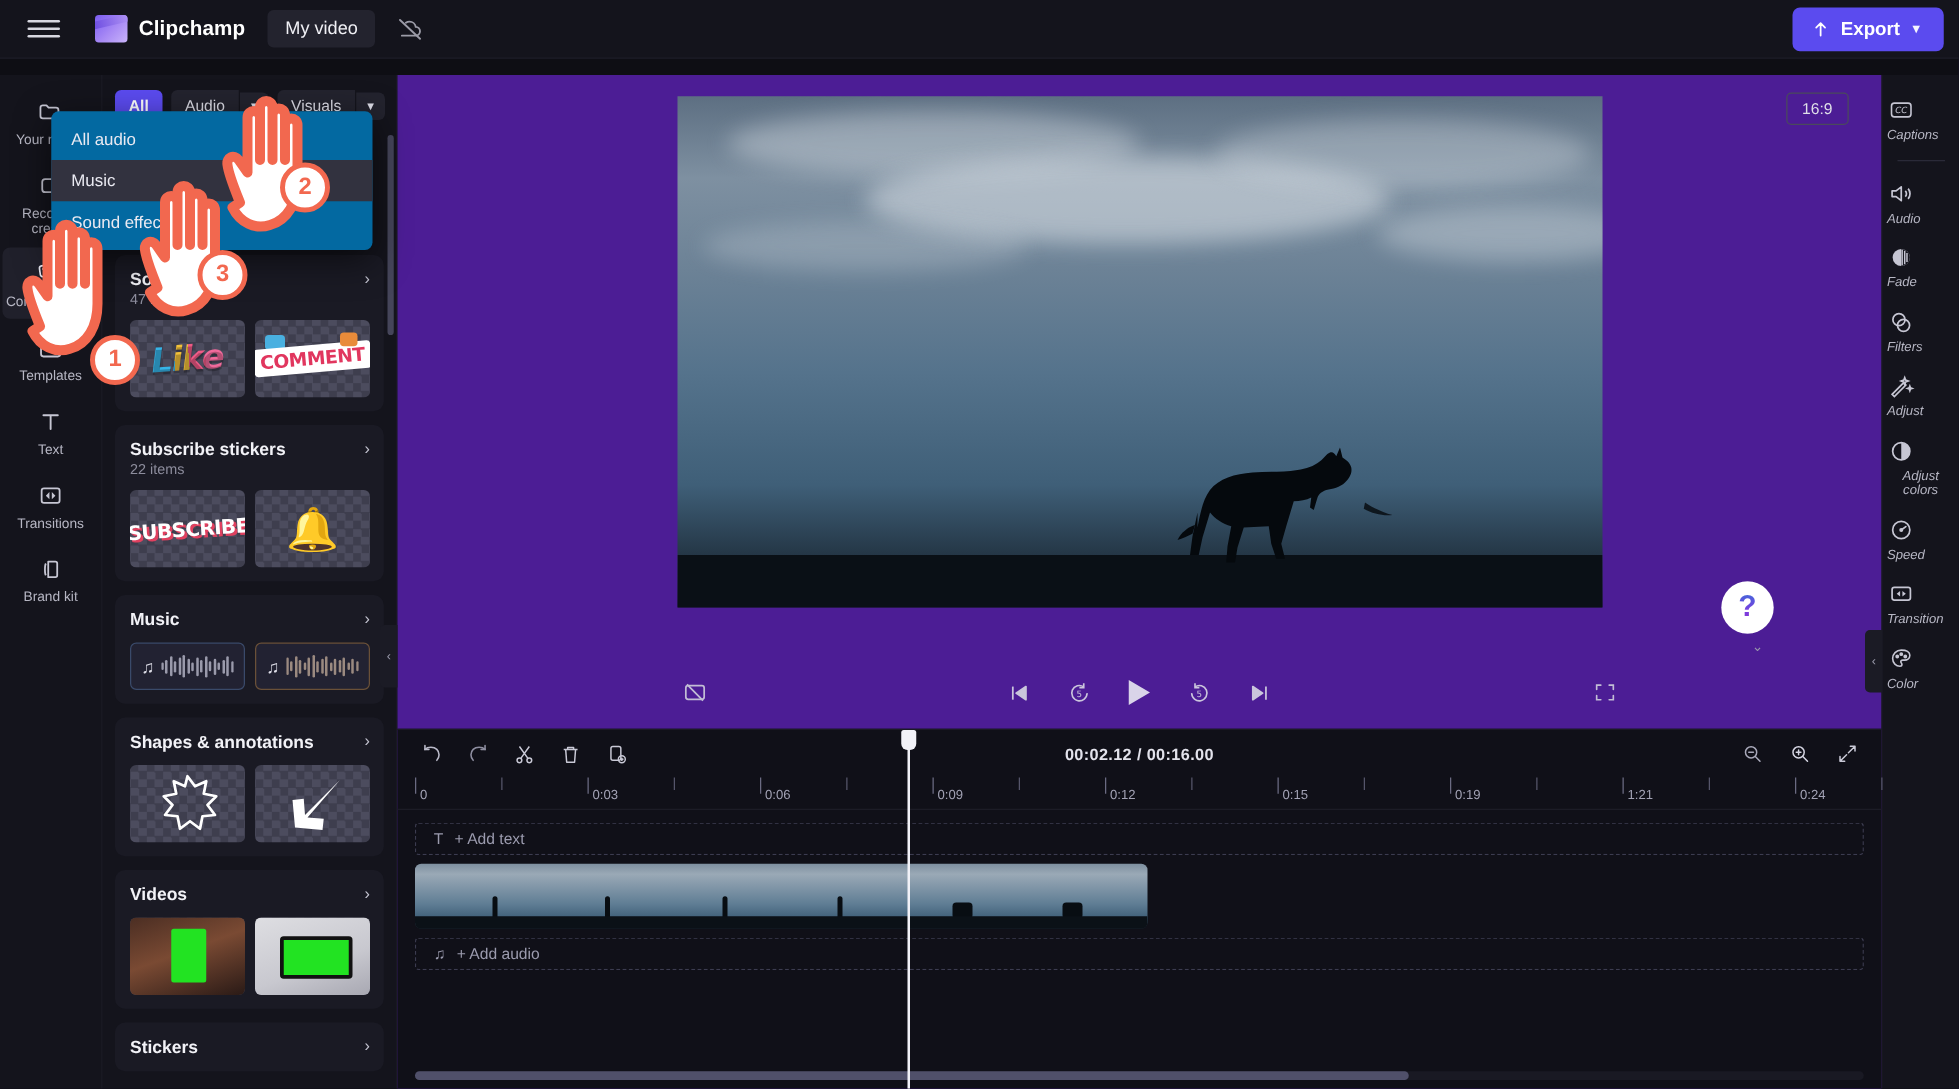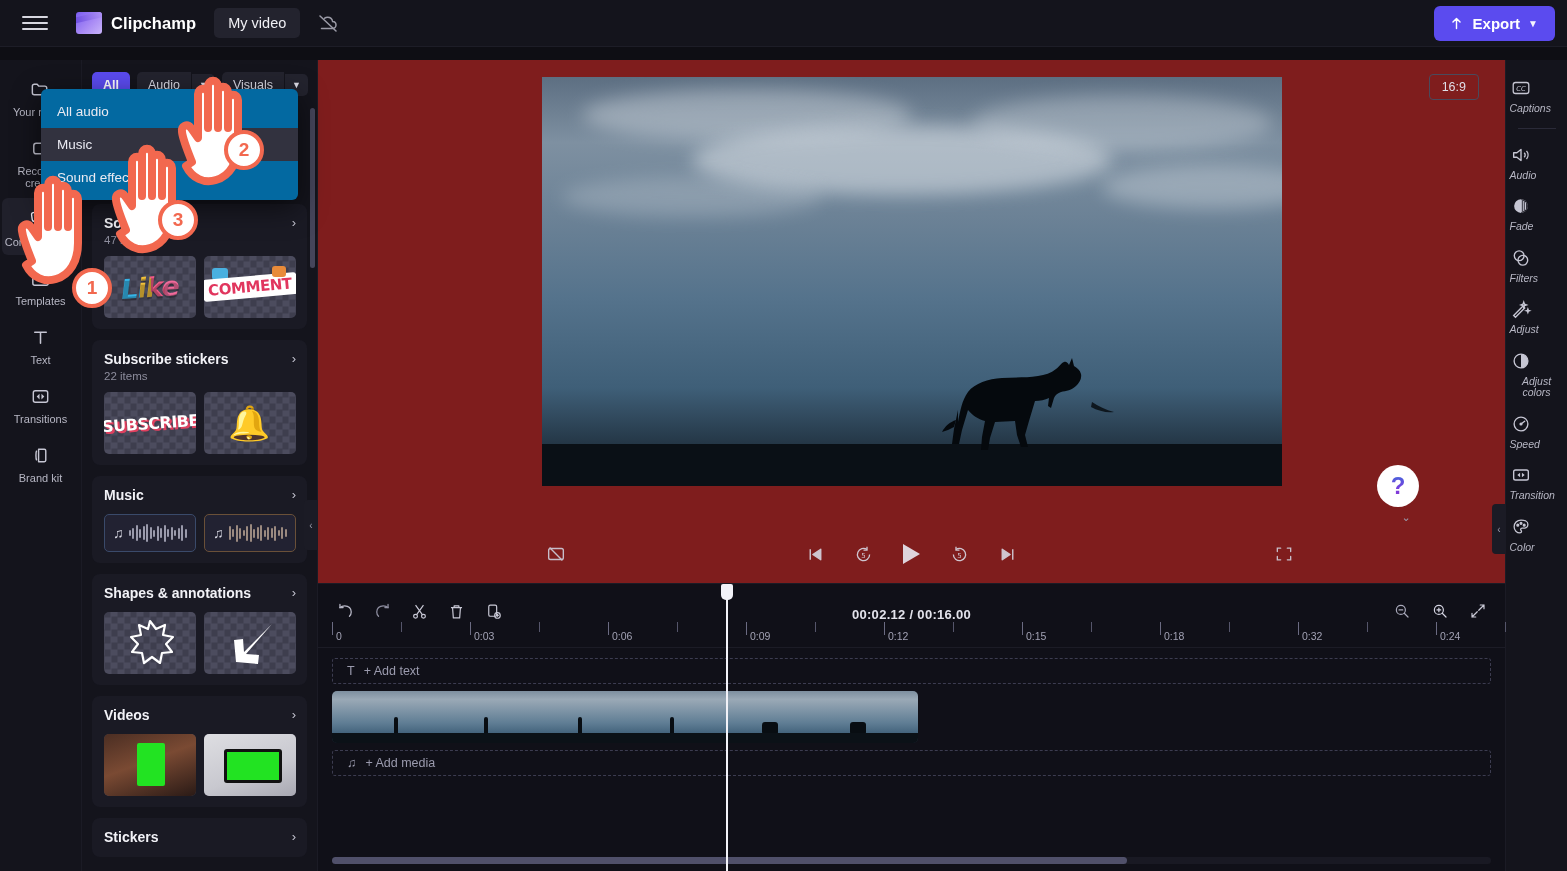--- a/index.html
+++ b/index.html
@@ -158,21 +158,21 @@
     background:#1b1b25; border-radius:4px 0 0 4px;
     display:flex; align-items:center; justify-content:center;
     font-size:10px; color:#9a9aab; cursor:pointer; z-index:5;
   }
   .panel-scrollbar {
     position:absolute; right:2px; top:0px; width:5px; height:160px;
     background:#45455a; border-radius:3px; cursor:pointer;
   }
 
   
-  .center { flex:1; display:flex; flex-direction:column; min-width:0; background:#7f1d1d; position:relative; }
+  .center { flex:1; display:flex; flex-direction:column; min-width:0; background:#4c1d95; position:relative; }
   .stage { flex:1; position:relative; display:flex; align-items:center; justify-content:center; min-height:0; }
   .ratio-badge {
     position:absolute; right:26px; top:14px; font-size:12.5px; color:#dfdfe8;
     border:1px solid #4a4a5c; border-radius:4px; padding: 5px 12px; cursor:pointer;
   }
   .preview {
     width: 740px; height: 409px; position:relative; overflow:hidden;
     background: linear-gradient(#5d6f82 0%, #7e90a1 16%, #6c8296 34%, #55738c 54%, #3f5f78 76%, #18242f 96%, #0d1318 100%);
     margin-top: -22px;
   }
@@ -210,21 +210,21 @@
     font-size:11px; color:#9a9aab; cursor:pointer;
   }
   .rail-collapse {
     position:absolute; right:-1px; top:444px; width:14px; height:50px;
     background:#1b1b25; border-radius:4px 0 0 4px; display:flex; align-items:center;
     justify-content:center; font-size:10px; color:#9a9aab; cursor:pointer; z-index:8;
   }
 
   
   .timeline { height: 288px; min-height:288px; background:#101018; display:flex; flex-direction:column; border-top:1px solid #1b1b25; position:relative; }
-  .tl-toolbar { height: 38px; display:flex; align-items:flex-end; padding: 0 16px; position:relative;text-decoration:underline; }
+  .tl-toolbar { height: 38px; display:flex; align-items:center; padding: 0 16px; position:relative;text-decoration:underline; }
   .tl-tools { display:flex; align-items:center; gap:15px; }
   .tl-ic { width:22px; height:22px; display:flex; align-items:center; justify-content:center; cursor:pointer; color:#c3c3d0; }
   .tl-time {
     position:absolute; left:0; right:0; text-align:center; font-size:13px; color:#e3e3ec;
     font-weight:600; letter-spacing:.3px; pointer-events:none;
   }
   .tl-zoom { margin-left:auto; display:flex; align-items:center; gap:16px; }
   .ruler { height: 26px; position:relative; border-bottom:1px solid #1c1c26; }
   .tick { position:absolute; top:0; width:1px; height:10px; background:#55556a; }
   .tick.major { height: 13px; background:#6b6b82; }
@@ -698,24 +698,24 @@
           <div class="tick major" style="left:428px"></div>
             <div class="tick-lbl" style="left:432px">0:09</div>
           <div class="tick" style="left:497px"></div>
           <div class="tick major" style="left:566px"></div>
             <div class="tick-lbl" style="left:570px">0:12</div>
           <div class="tick" style="left:635px"></div>
           <div class="tick major" style="left:704px"></div>
             <div class="tick-lbl" style="left:708px">0:15</div>
           <div class="tick" style="left:773px"></div>
           <div class="tick major" style="left:842px"></div>
-            <div class="tick-lbl" style="left:846px">0:18</div>
+            <div class="tick-lbl" style="left:846px">0:19</div>
           <div class="tick" style="left:911px"></div>
           <div class="tick major" style="left:980px"></div>
-            <div class="tick-lbl" style="left:984px">0:32</div>
+            <div class="tick-lbl" style="left:984px">1:21</div>
           <div class="tick" style="left:1049px"></div>
           <div class="tick major" style="left:1118px"></div>
             <div class="tick-lbl" style="left:1122px">0:24</div>
           <div class="tick" style="left:1187px"></div>
 
         </div>
 
         <div class="tracks">
           <div class="track-placeholder">
             <span>T</span>
@@ -728,21 +728,21 @@
               <i style="left:152px;width:4px;height:18px;border-radius:2px 2px 0 0"></i>
               <i style="left:246px;width:4px;height:18px;border-radius:2px 2px 0 0"></i>
               <i style="left:338px;width:4px;height:18px;border-radius:2px 2px 0 0"></i>
               <i style="left:430px;width:16px;height:13px;border-radius:3px"></i>
               <i style="left:518px;width:16px;height:13px;border-radius:3px"></i>
             </div>
           </div>
 
           <div class="track-placeholder">
             <span>♫</span>
-            <span>+ Add media</span>
+            <span>+ Add audio</span>
           </div>
 
           <div class="tl-scroll-track"></div>
           <div class="tl-scrollbar"></div>
         </div>
 
         <div class="playhead" style="left:408px;">
           <div class="playhead-knob"></div>
         </div>
       </div>

